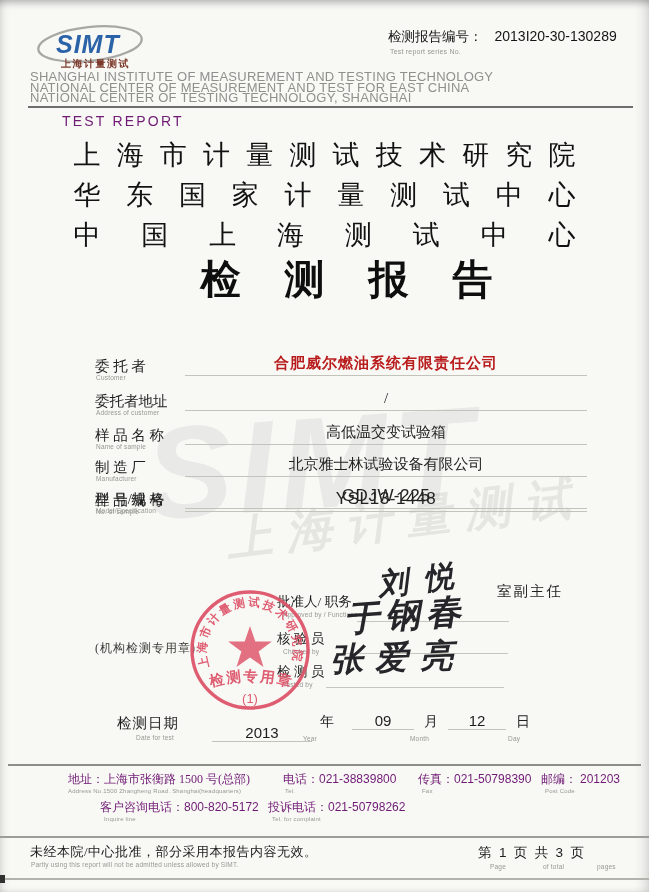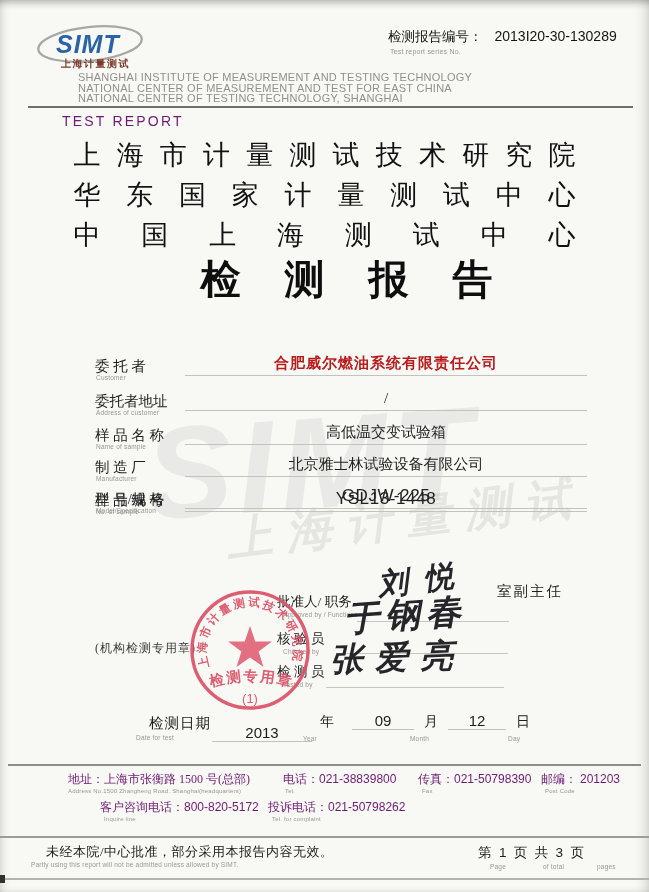--- a/index.html
+++ b/index.html
@@ -9,21 +9,21 @@
     font-family:"Liberation Serif",serif;color:#1f1f1f;
     box-shadow:inset 0 9px 7px -6px rgba(60,60,60,.35),
                inset 9px 0 9px -8px rgba(60,60,60,.22),
                inset -12px 0 14px -11px rgba(60,60,60,.28),
                inset 0 -4px 6px -5px rgba(60,60,60,.2);
   }
   .abs{position:absolute;}
   .sans{font-family:"Liberation Sans",sans-serif;}
   .sub{font-family:"Liberation Sans",sans-serif;color:#979792;font-size:6.5px;letter-spacing:.2px;white-space:nowrap;}
   
-  .orglines{font-family:"Liberation Sans",sans-serif;color:#8f8f8c;font-size:11px;line-height:10.6px;letter-spacing:.25px;white-space:nowrap;margin-left:48px;}
+  .orglines{font-family:"Liberation Sans",sans-serif;color:#8f8f8c;font-size:13px;line-height:10.6px;letter-spacing:.25px;white-space:nowrap;}
   .repno{font-size:13.5px;color:#161616;white-space:nowrap;}
   .divider{border-top:2px solid #565656;opacity:.85;}
   .testreport{font-family:"Liberation Sans",sans-serif;font-size:14px;color:#701a75;letter-spacing:2.2px;}
   
   .inst-line{width:502px;margin:0 auto;font-size:27px;font-weight:500;color:#121212;
     text-align:justify;text-align-last:justify;height:40px;line-height:36px;}
   .doc-title{width:100%;text-align:center;font-size:40px;font-weight:700;letter-spacing:44px;padding-left:44px;color:#0e0e0e;}
   
   .wm1{font-family:"Liberation Sans",sans-serif;font-style:italic;font-weight:700;font-size:130px;color:rgba(130,130,128,.12);transform:rotate(-4deg);letter-spacing:6px;}
   .wm2{font-weight:700;font-style:italic;font-size:46px;color:rgba(130,130,128,.16);transform:rotate(-7deg);letter-spacing:14px;white-space:nowrap;}
@@ -41,21 +41,21 @@
   .stamp-note{font-size:12px;color:#3a3a38;letter-spacing:1px;}
   
   .dateval{font-family:"Liberation Sans",sans-serif;font-size:15px;color:#1d1d1d;text-align:center;border-bottom:1px solid #c3c3bc;}
   .dunit{font-size:14px;}
   
   .addr{font-size:12px;white-space:nowrap;color:#701a75;}
   .addr .num{font-family:"Liberation Sans",sans-serif;}
   .line-mid{border-top:2px solid #8d8d8a;}
   .line-low{border-top:2px solid #9c9c98;}
   .line-bottom{border-top:2px solid #b3b3ae;}
-  .notice{font-size:13px;color:#1c1c1c;letter-spacing:.5px;white-space:nowrap;margin-left:16px;}
+  .notice{font-size:13px;color:#1c1c1c;letter-spacing:.5px;white-space:nowrap;}
   .pagerow{font-size:13.5px;white-space:nowrap;color:#1c1c1c;letter-spacing:2px;}
 </style>
 </head>
 <body>
 
 <div class="page">
 
   <svg class="abs" style="left:34px;top:20px;" width="126" height="54" viewBox="0 0 126 54">
     <ellipse cx="56" cy="24" rx="52" ry="17" fill="none" stroke="#a7a7a4" stroke-width="2.2" transform="rotate(-6 56 24)"></ellipse>
     <text x="22" y="33" font-family="Liberation Sans, sans-serif" font-style="italic" font-weight="bold" font-size="25" fill="#2b63a8" letter-spacing="1">SIMT</text>
@@ -175,21 +175,21 @@
   <div class="abs siglabel" style="left:277px;top:630px;">核  验  员</div>
   <div class="abs sub" style="left:283px;top:648px;">Checked by</div>
   <div class="abs handw" style="left:344px;top:596px;font-size:35px;letter-spacing:6px;transform:rotate(-4deg);">于钢春</div>
   <div class="abs sigline" style="left:338px;top:653px;width:170px;"></div>
 
   <div class="abs siglabel" style="left:277px;top:663px;">检  测  员</div>
   <div class="abs sub" style="left:283px;top:681px;">Tested by</div>
   <div class="abs handw" style="left:330px;top:638px;font-size:33px;letter-spacing:12px;transform:rotate(-2deg);">张爱亮</div>
   <div class="abs sigline" style="left:326px;top:687px;width:178px;"></div>
 
-  <div class="abs" style="left:149px;top:714px;font-size:14.5px;letter-spacing:1px;">检测日期</div>
+  <div class="abs" style="left:117px;top:714px;font-size:14.5px;letter-spacing:1px;">检测日期</div>
   <div class="abs sub" style="left:136px;top:734px;">Date for test</div>
 
   <div class="abs dateval" style="left:212px;top:724px;width:100px;">2013</div>
   <div class="abs dunit" style="left:320px;top:713px;">年</div>
   <div class="abs sub" style="left:303px;top:735px;">Year</div>
 
   <div class="abs dateval" style="left:352px;top:712px;width:62px;">09</div>
   <div class="abs dunit" style="left:424px;top:713px;">月</div>
   <div class="abs sub" style="left:410px;top:735px;">Month</div>
 

